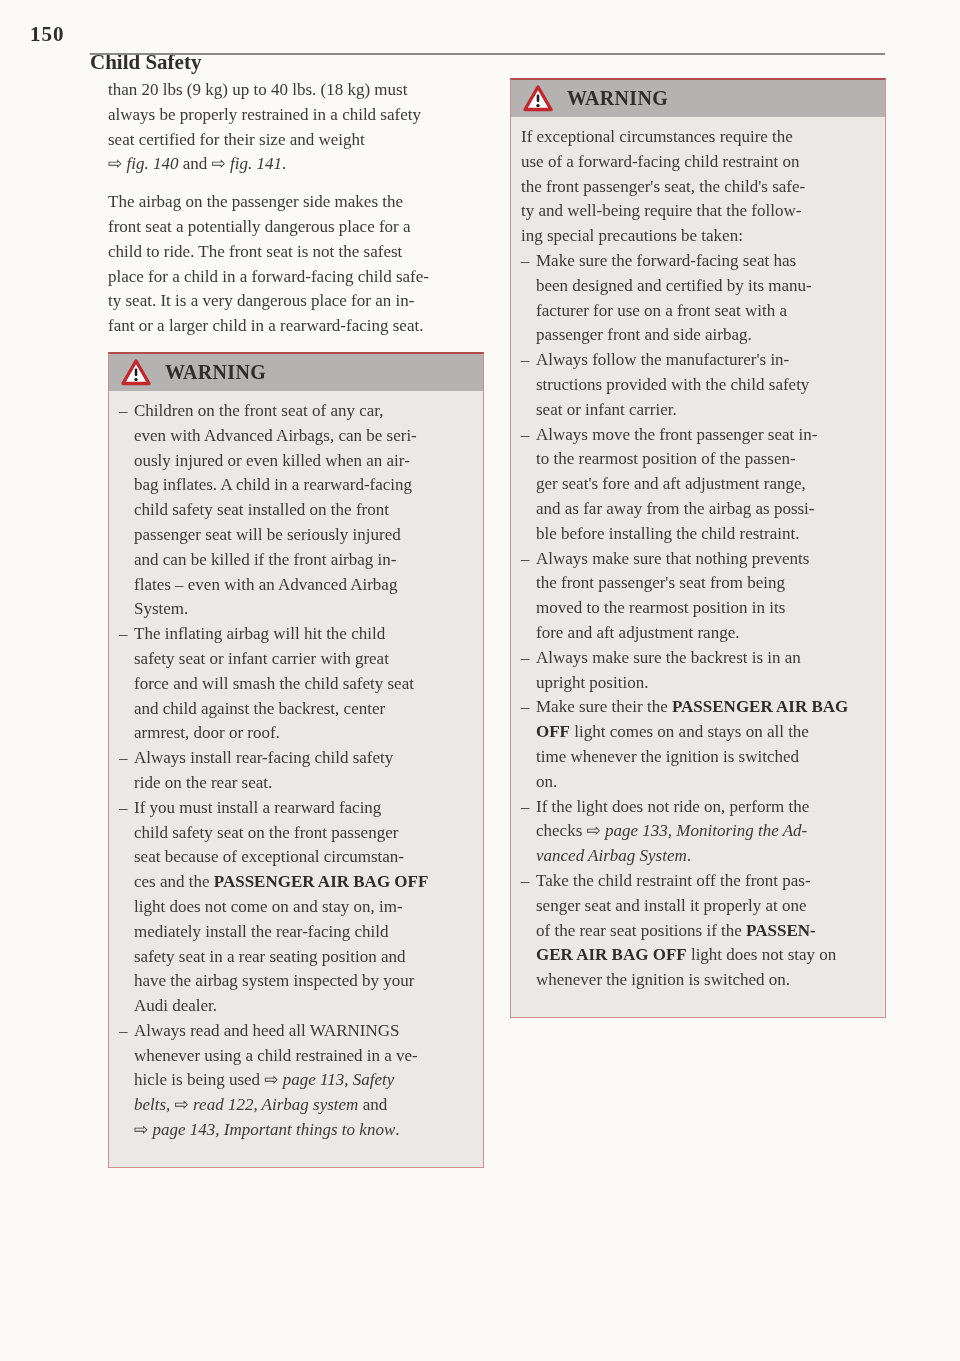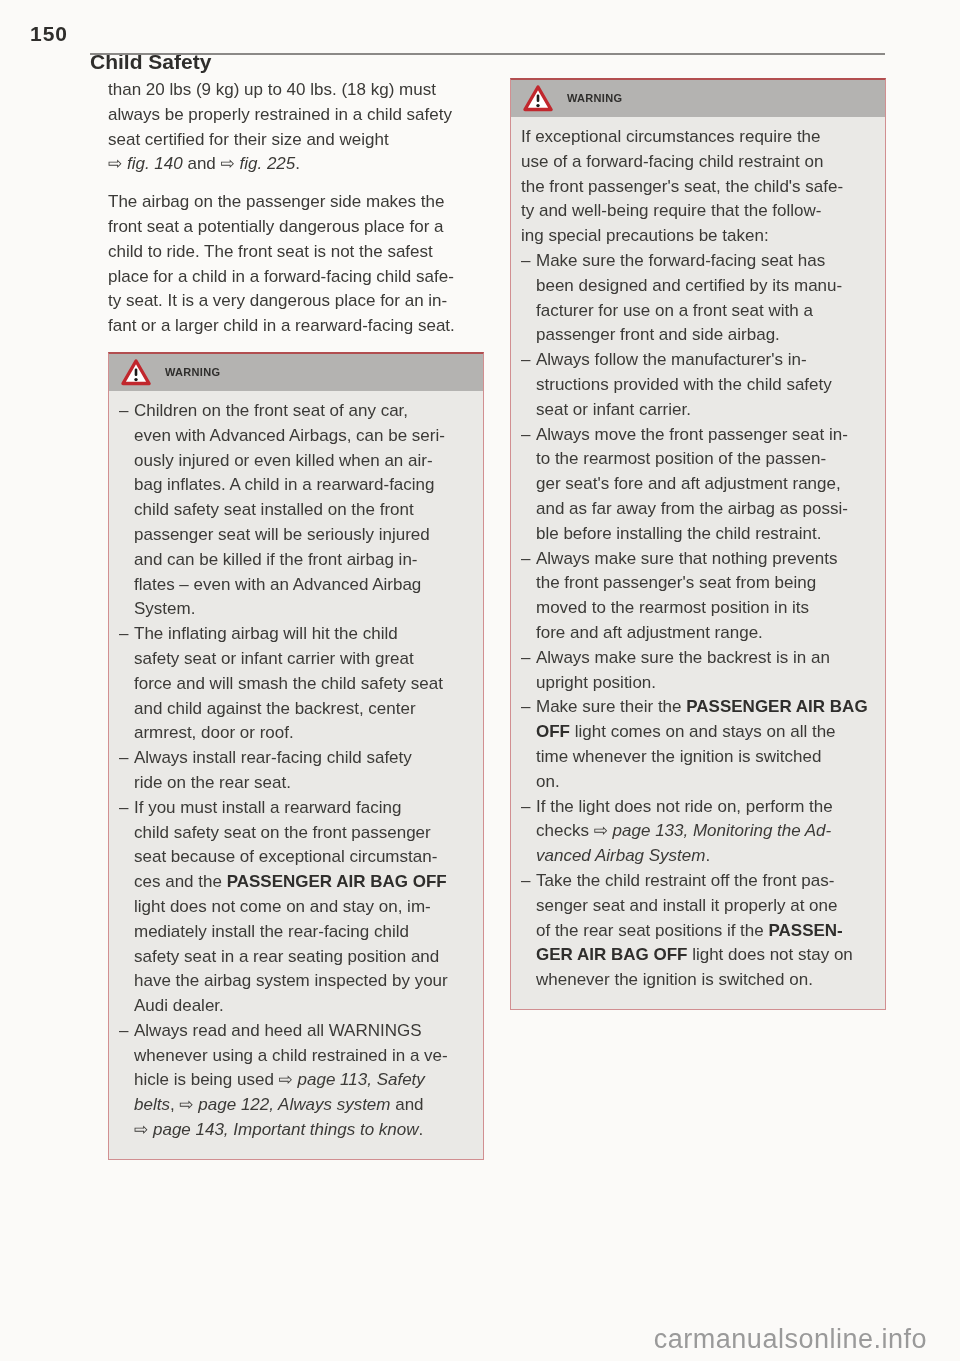--- a/index.html
+++ b/index.html
@@ -1,40 +1,40 @@
 <!DOCTYPE html>
 <html style="--text: #3b3a37; --warn_border: #d18f91; --warn_header_bg: #b4b3b1; --warn_body_bg: #eae9e6; --triangle_red: #c1272d; --watermark: #9a9a9a;"><head>
 <meta charset="utf-8">
 <style>
   html,body{margin:0;padding:0;background:#fbfaf8;}
   .page{
     position:relative;width:941px;height:1361px;background:#fbfaf8;
-    font-family:Liberation Sans, sans-serif;
+    font-family:Liberation Serif, serif;
     color:var(--text,#3b3a37);overflow:hidden;
   }
   .pagenum{position:absolute;left:30px;top:22px;font-size:21px;font-weight:bold;letter-spacing:1px;color:#2f2e2c;}
   .title{position:absolute;left:90px;top:22px;font-size:21px;font-weight:bold;color:#2f2e2c;margin-top:28px;}
   .titlerule{position:absolute;left:90px;top:53px;width:795px;height:2px;background:#8b8987;}
   .col{position:absolute;top:78px;width:376px;font-size:17px;line-height:24.8px;}
   .col-left{left:108px;}
   .col-right{left:510px;}
   .para{white-space:pre-wrap;margin:0 0 13px 0;}
   .warnbox{
     border:1px solid var(--warn_border,#d18f91);
     border-top:2px solid #b24e50;
     background:var(--warn_body_bg,#eae9e6);
   }
   .warnbox.mt{margin-top:8px;}
   .warnhead{
     background:var(--warn_header_bg,#b4b3b1);
     height:37px;display:flex;align-items:center;gap:14px;padding:0 12px;
   }
   .tri{display:inline-flex;align-items:center;}
-  .warnlabel{font-weight:bold;font-size:11px;color:#2f2e2c;letter-spacing:0.3px;}
-  .warnbody{padding:8px 10px 16px 10px;}
+  .warnlabel{font-weight:bold;font-size:20px;color:#2f2e2c;letter-spacing:0.3px;}
+  .warnbody{padding:8px 10px 24px 10px;}
   .intro{white-space:pre-wrap;}
   .bullet{display:flex;}
   .dash{width:15px;flex:none;}
   .btext{white-space:pre-wrap;flex:1;}
   .it{font-style:italic;margin-top:16px;}
   .bd{font-weight:bold;color:#2f2e2c;}
   .watermark{
     position:absolute;right:14px;bottom:6px;font-size:27px;
     color:var(--watermark,#9a9a9a);letter-spacing:0.5px;
   }
@@ -45,21 +45,21 @@
 <div class="page">
 
   <div class="pagenum">150</div>
   <div class="title">Child Safety</div>
   <div class="titlerule"></div>
 
   <div class="col col-left">
     <div class="para"><span>than 20 lbs (9 kg) up to 40 lbs. (18 kg) must
 always be properly restrained in a child safety
 seat certified for their size and weight
-⇨ </span><span class="it">fig. 140</span><span> and ⇨ </span><span class="it">fig. 225</span><span>.</span></div>
+⇨ </span><span class="it">fig. 140</span><span> and ⇨ </span><span class="it">fig. 141</span><span>.</span></div>
     <div class="para"><span>The airbag on the passenger side makes the
 front seat a potentially dangerous place for a
 child to ride. The front seat is not the safest
 place for a child in a forward-facing child safe-
 ty seat. It is a very dangerous place for an in-
 fant or a larger child in a rearward-facing seat.</span></div>
 
     <div class="warnbox mt">
       <div class="warnhead">
         <span class="tri">
@@ -108,21 +108,21 @@
 mediately install the rear-facing child
 safety seat in a rear seating position and
 have the airbag system inspected by your
 Audi dealer.</span></span>
             </div>
             <div class="bullet">
               <span class="dash">–</span>
               <span class="btext"><span>Always read and heed all WARNINGS
 whenever using a child restrained in a ve-
 hicle is being used ⇨ </span><span class="it">page 113, Safety
-belts</span><span>, ⇨ </span><span class="it">page 122, Always system</span><span> and
+belts</span><span>, ⇨ </span><span class="it">read 122, Airbag system</span><span> and
 ⇨ </span><span class="it">page 143, Important things to know</span><span>.</span></span>
             </div>
           </div>
       </div>
     </div>
   </div>
 
   <div class="col col-right">
     <div class="warnbox">
       <div class="warnhead">
@@ -194,14 +194,13 @@
 senger seat and install it properly at one
 of the rear seat positions if the </span><span class="bd">PASSEN-
 GER AIR BAG OFF</span><span> light does not stay on
 whenever the ignition is switched on.</span></span>
             </div>
           </div>
       </div>
     </div>
   </div>
 
-  <div class="watermark">carmanualsonline.info</div>
 </div>
 
 </body></html>

